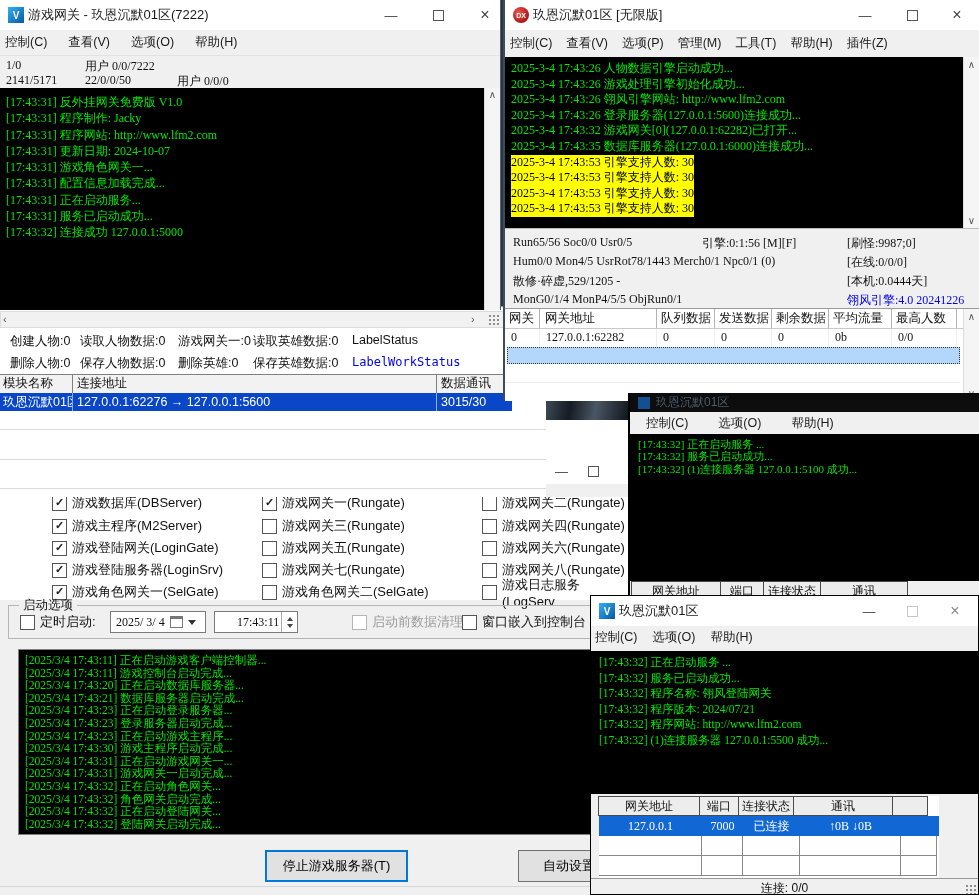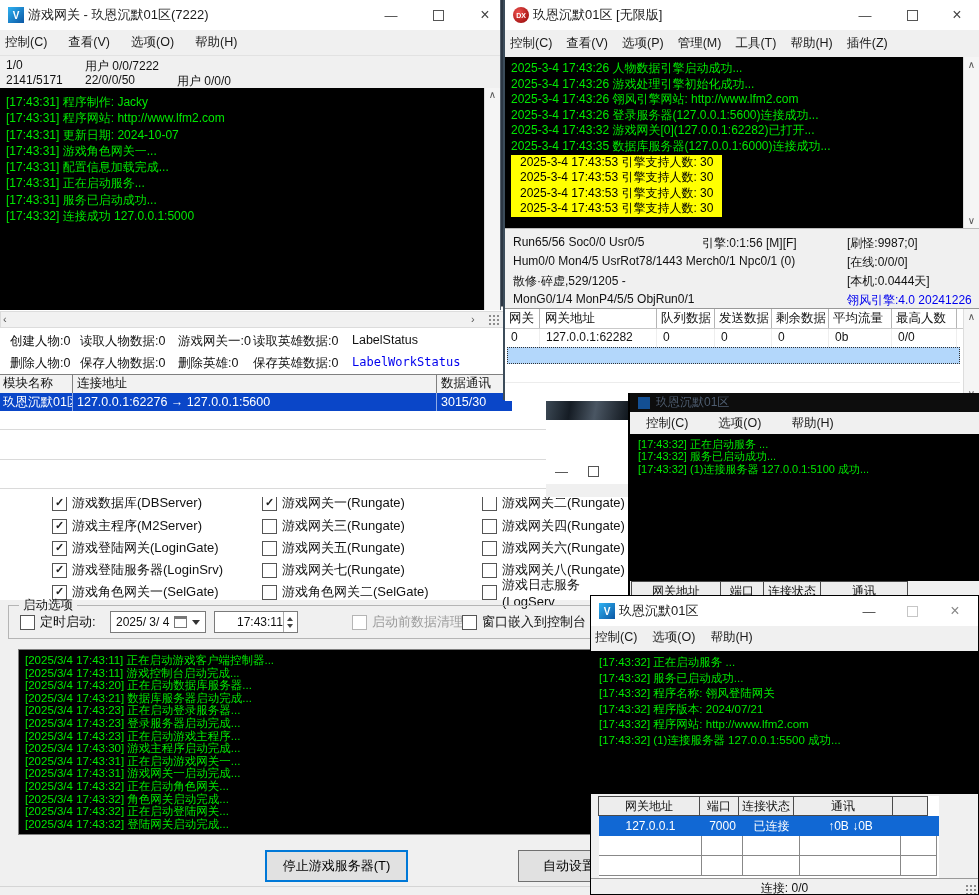--- a/index.html
+++ b/index.html
@@ -1,30 +1,30 @@
 <!DOCTYPE html>
 <html><head>
 <meta charset="utf-8">
 <style>
   html,body{margin:0;padding:0}
   body{width:979px;height:895px;position:relative;overflow:hidden;background:#2c3744;
        font-family:"Liberation Sans",sans-serif;font-size:12.5px;color:#111}
   .abs{position:absolute}
-  .mono{font-family:Liberation Sans, sans-serif}
+  .mono{font-family:Liberation Serif, serif}
   .win{position:absolute;background:#f0f0f0}
   .tbar{position:relative;height:30px;background:#fff;display:flex;align-items:center;padding:0 8px;box-sizing:border-box}
   .ttl{font-size:13px;color:#1a1a1a;margin-left:4px;white-space:nowrap}
   .wbtn{position:absolute;top:7px;width:16px;height:16px;display:flex;align-items:center;justify-content:center;color:#444;font-size:13px;cursor:default}
   .sqr{width:9px;height:9px;border:1px solid #555;display:inline-block}
   .sqr.dis{border-color:#c6c6c6}
   .menu{display:flex;align-items:center;background:#f0f0f0;font-size:12.5px;color:#1a1a1a}
   .menu span{white-space:nowrap}
   .console{background:#000;position:absolute;overflow:hidden;box-sizing:border-box}
   .cline{white-space:pre;color:#00e800}
-  .hl{display:inline-block;background:#ffff00;color:#000;padding:0 9px}
+  .hl{display:inline-block;background:#ffff00;color:#000;padding:0 0}
   .vsb{position:absolute;top:0;right:0;bottom:0;width:16px;background:#f5f5f5;border-left:1px solid #ddd;box-sizing:border-box}
   .sbarrow{position:absolute;left:0;width:15px;height:15px;display:flex;align-items:center;justify-content:center;color:#555;font-size:10px}
   .grip{background-image:radial-gradient(#8d8d8d 1px,transparent 1.3px);background-size:4px 4px}
   .cells{display:flex}
   .cells>div{box-sizing:border-box;overflow:hidden;white-space:nowrap}
   .cb{position:absolute;display:flex;align-items:center;gap:5px;font-size:13px;color:#111;height:20px}
   .cb .box{width:13px;height:13px;border:1px solid #555;background:#fff;display:inline-flex;align-items:center;justify-content:center;font-size:11px;color:#222;flex:none}
   .cb[data-checked="true"] .box::before{content:"✓";font-weight:bold;margin-top:-1px}
   .cb.dis{color:#9c9c9c}
   .cb.dis .box{border-color:#b5b5b5}
@@ -215,20 +215,21 @@
     <span>帮助(H)</span>
   </div>
   <div class="abs mono" style="left:0;top:55px;width:500px;height:33px;font-size:12px;border-top:1px solid #e2e2e2">
     <span class="abs" style="left:6px;top:2px">1/0</span>
     <span class="abs" style="left:85px;top:2px">用户 0/0/7222</span>
     <span class="abs" style="left:6px;top:17px">2141/5171</span>
     <span class="abs" style="left:85px;top:17px">22/0/0/50</span>
     <span class="abs" style="left:177px;top:17px">用户 0/0/0</span>
   </div>
   <div class="console mono" style="left:0;top:88px;width:500px;height:222px;padding:6px;font-size:12px;line-height:16.3px">
+    <div class="cline">[17:43:31] 反外挂网关免费版 V1.0</div>
     <div class="cline">[17:43:31] 程序制作: Jacky</div>
     <div class="cline">[17:43:31] 程序网站: http://www.lfm2.com</div>
     <div class="cline">[17:43:31] 更新日期: 2024-10-07</div>
     <div class="cline">[17:43:31] 游戏角色网关一...</div>
     <div class="cline">[17:43:31] 配置信息加载完成...</div>
     <div class="cline">[17:43:31] 正在启动服务...</div>
     <div class="cline">[17:43:31] 服务已启动成功...</div>
     <div class="cline">[17:43:32] 连接成功 127.0.0.1:5000</div>
     <div class="vsb">
       <span class="sbarrow" style="top:0">∧</span>

